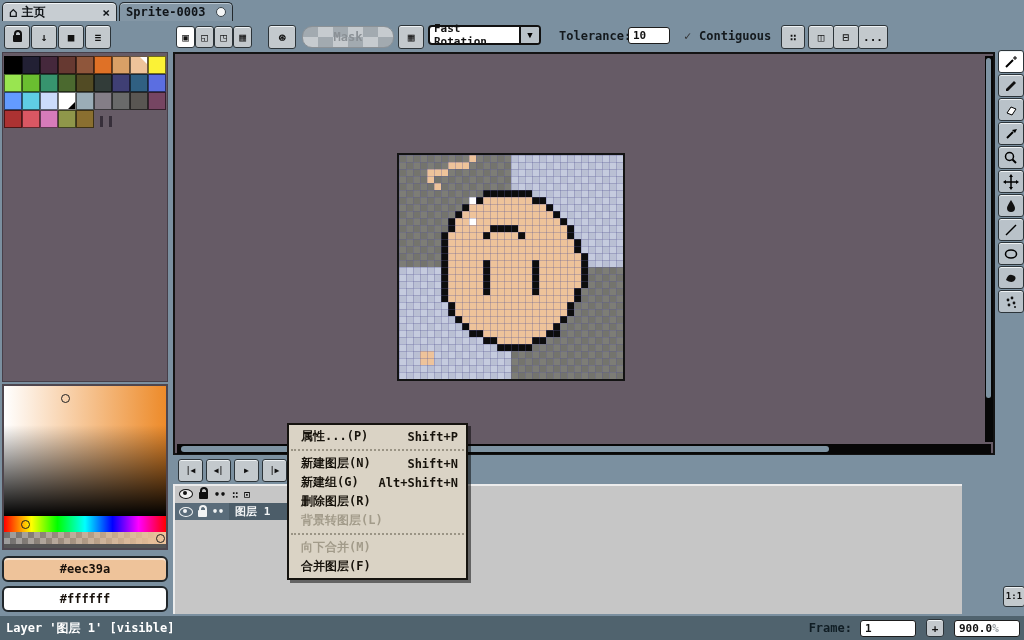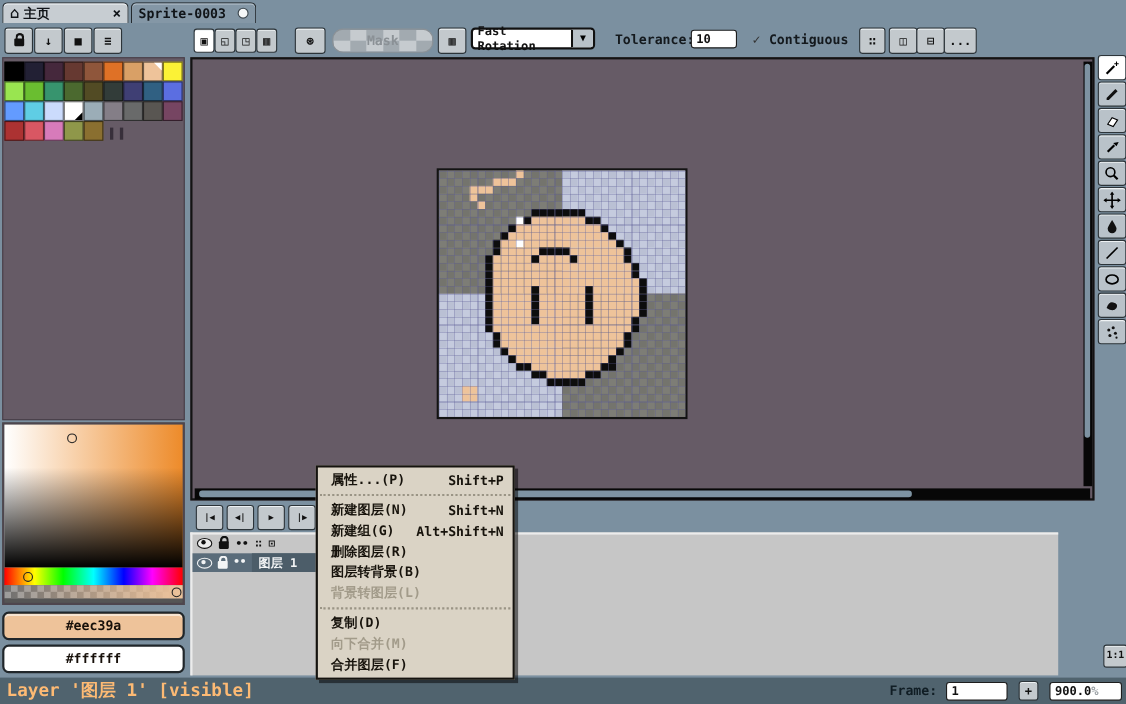--- a/index.html
+++ b/index.html
@@ -77,21 +77,21 @@
     border:2px solid #111;border-bottom:none;border-radius:4px 4px 0 0;}
   .icon-lock.lt{background:#f2f4f5;}
   .icon-lock.lt::before{border-color:#f2f4f5;}
   
   #toolcol{left:998px;top:50px;width:25px;display:flex;flex-direction:column;gap:1px;}
   #toolcol .btn{width:24px;height:21px;background:#b9c2c9;}
   #toolcol .btn.pressed{background:#fff;}
   #toolcol svg{width:16px;height:16px;}
   
   .statusbar{left:0;top:616px;width:1024px;height:24px;background:#50636e;display:flex;align-items:center;}
-  .status-left{color:#fdba74;font-size:16px;margin-left:6px;}
+  .status-left{color:#ffffff;font-size:12px;margin-left:6px;}
   
   #context-menu{left:287px;top:423px;width:181px;background:#dad3c5;border:2px solid #15130f;
     box-shadow:3px 3px 0 rgba(0,0,0,.5);z-index:50;box-sizing:border-box;padding:2px 0;}
   .menu-item{height:19px;display:flex;align-items:center;padding:0 8px 0 12px;
     font-size:12px;color:#17130c;font-family:"DejaVu Sans Mono",sans-serif;white-space:nowrap;}
   .menu-item .sc{margin-left:auto;}
   .menu-item.disabled{color:#a29b8a;}
   .menu-sep{border-top:2px dotted #9a9485;margin:3px 2px;}
   
   .tb-label{font-size:12px;color:#14191d;}
@@ -767,29 +767,23 @@
       <span>新建图层(N)</span>
       <span class="sc">Shift+N</span>
     </div>
     <div class="menu-item">
       <span>新建组(G)</span>
       <span class="sc">Alt+Shift+N</span>
     </div>
     <div class="menu-item">
       <span>删除图层(R)</span>
     </div>
-    <div class="menu-item">
-      <span>图层转背景(B)</span>
-    </div>
     <div class="menu-item disabled">
       <span>背景转图层(L)</span>
     </div>
     <div class="menu-sep"></div>
-    <div class="menu-item">
-      <span>复制(D)</span>
-    </div>
     <div class="menu-item disabled">
       <span>向下合并(M)</span>
     </div>
     <div class="menu-item">
       <span>合并图层(F)</span>
     </div>
   </div>
 
 </body></html>

